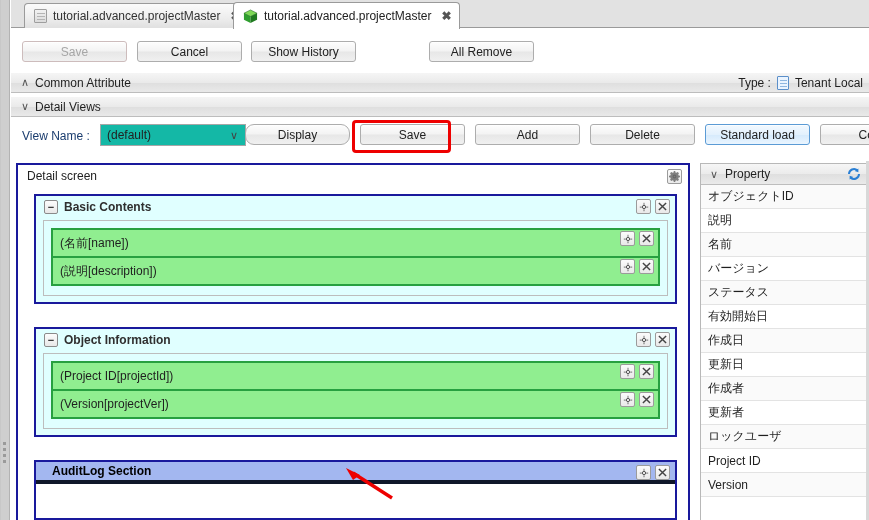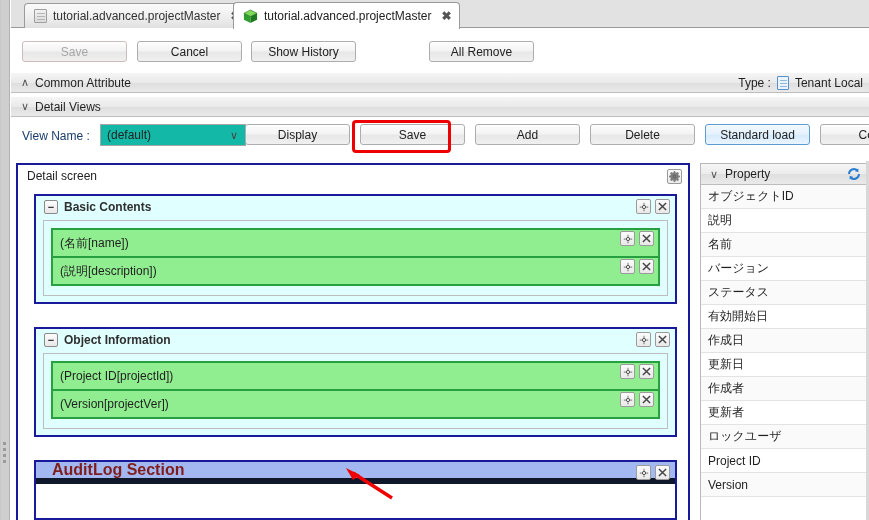--- a/index.html
+++ b/index.html
@@ -228,22 +228,22 @@
   .audit-section {
     position: absolute; left: 16px; width: 643px;
     border: 2px solid #19199c;
     background: #ffffff;
   }
   .audit-head {
     height: 22px; position: relative;
     background: #a3b7f0;
     display: flex; align-items: center;
     padding-left: 16px;
-    font-size: 16px; font-weight: bold; color: #7f1d1d;
-    border-bottom: 6px solid #0f172a;
+    font-size: 12px; font-weight: bold; color: #000000;
+    border-bottom: 4px solid #0f172a;
   }
   .audit-head .head-tools {
     position: absolute; right: 5px; top: 3px;
     display: flex; gap: 4px;
   }
 
   
   .prop-panel {
     position: absolute; left: 700px; top: 163px; width: 169px; height: 357px;
     background: #ffffff;
@@ -343,21 +343,21 @@
     <span class="chev">∨</span>
     <span>Detail Views</span>
   </div>
 
   <div class="viewrow">
     <span class="lbl">View Name :</span>
     <div class="selectbox">
       <span>(default)</span>
       <span class="chev">∨</span>
     </div>
-    <div class="btn" style="left:234px; top:6px; width:105px;">Display</div>
+    <div class="btn" style="left:234px; top:6px; width:105px;border-radius:9px;">Display</div>
     <div class="btn" style="left:349px; top:6px; width:105px;">Save</div>
     <div class="btn" style="left:464px; top:6px; width:105px;">Add</div>
     <div class="btn" style="left:579px; top:6px; width:105px;">Delete</div>
     <div class="btn primaryish" style="left:694px; top:6px; width:105px;">Standard load</div>
     <div class="btn" style="left:809px; top:6px; width:105px;">Copy</div>
   </div>
 
   <div class="red-box" style="left:352px; top:120px; width:99px; height:33px;"></div>
 
   <div class="detail-panel">

